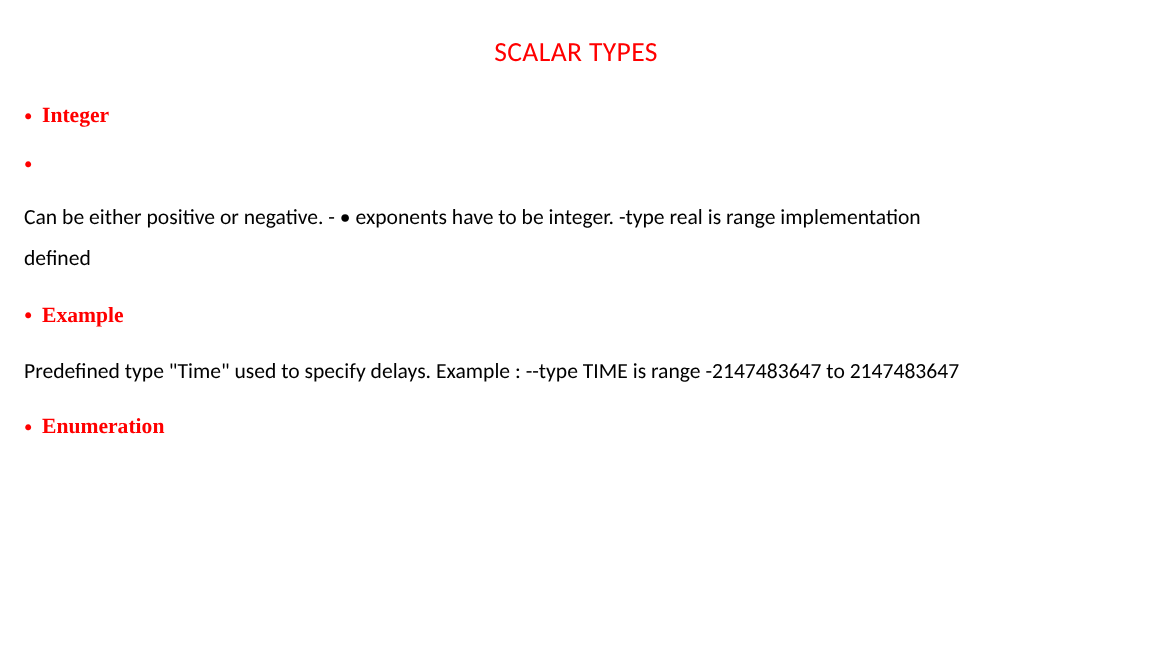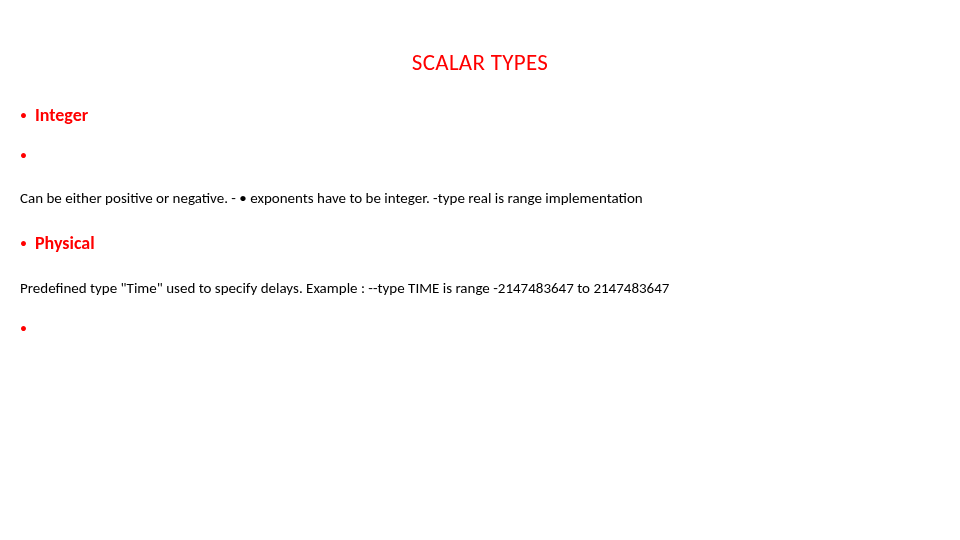--- a/index.html
+++ b/index.html
@@ -9,21 +9,21 @@
     height: 540px;
     background: #ffffff;
     font-family: Calibri, "Segoe UI", Arial, sans-serif;
     color: #000000;
   }
   .slide {
     width: 960px;
     height: 540px;
     position: relative;
     box-sizing: border-box;
-    padding: 48px 20px 20px 20px;
+    padding: 30px 20px 20px 20px;
   }
   .title {
     text-align: center;
     font-size: 23px;
     font-weight: 500;
     color: #ff0000;
     margin-bottom: 28px;
     letter-spacing: 0.3px;
   }
   .bullet-line {
@@ -37,23 +37,24 @@
   }
   .bullet-dot {
     margin-right: 8px;
     font-size: 14px;
     line-height: 1;
     position: relative;
     top: -1px;
   }
   .bullet-label {
     font-weight: 700;
+    font-family: Liberation Serif, serif;
   }
   .body-text {
-    font-size: 15px;
+    font-size: 18px;
     line-height: 1.35;
     margin-bottom: 24px;
     color: #000000;
   }
   .indent-1 {
     padding-left: 0px;
   }
   .indent-2 {
     padding-left: 15px;
   }
@@ -68,26 +69,28 @@
   <div class="bullet-line red">
     <span class="bullet-dot">•</span>
     <span class="bullet-label">Integer</span>
   </div>
 
   <div class="bullet-line red">
     <span class="bullet-dot">•</span>
   </div>
 
   <div class="body-text indent-1"> Can be either positive or negative. -   • exponents have to be integer. -type real is range implementation</div>
+  <div class="body-text indent-1" style="margin-top:-14px;">defined</div>
 
   <div class="bullet-line red">
     <span class="bullet-dot">•</span>
-    <span class="bullet-label">Physical</span>
+    <span class="bullet-label">Example</span>
   </div>
 
   <div class="body-text indent-1">Predefined type "Time" used to specify delays.    Example :    --type TIME is range -2147483647 to 2147483647</div>
 
   <div class="bullet-line red">
     <span class="bullet-dot">•</span>
+    <span class="bullet-label"> Enumeration</span>
   </div>
 
 
 </div>
 
 </body></html>

